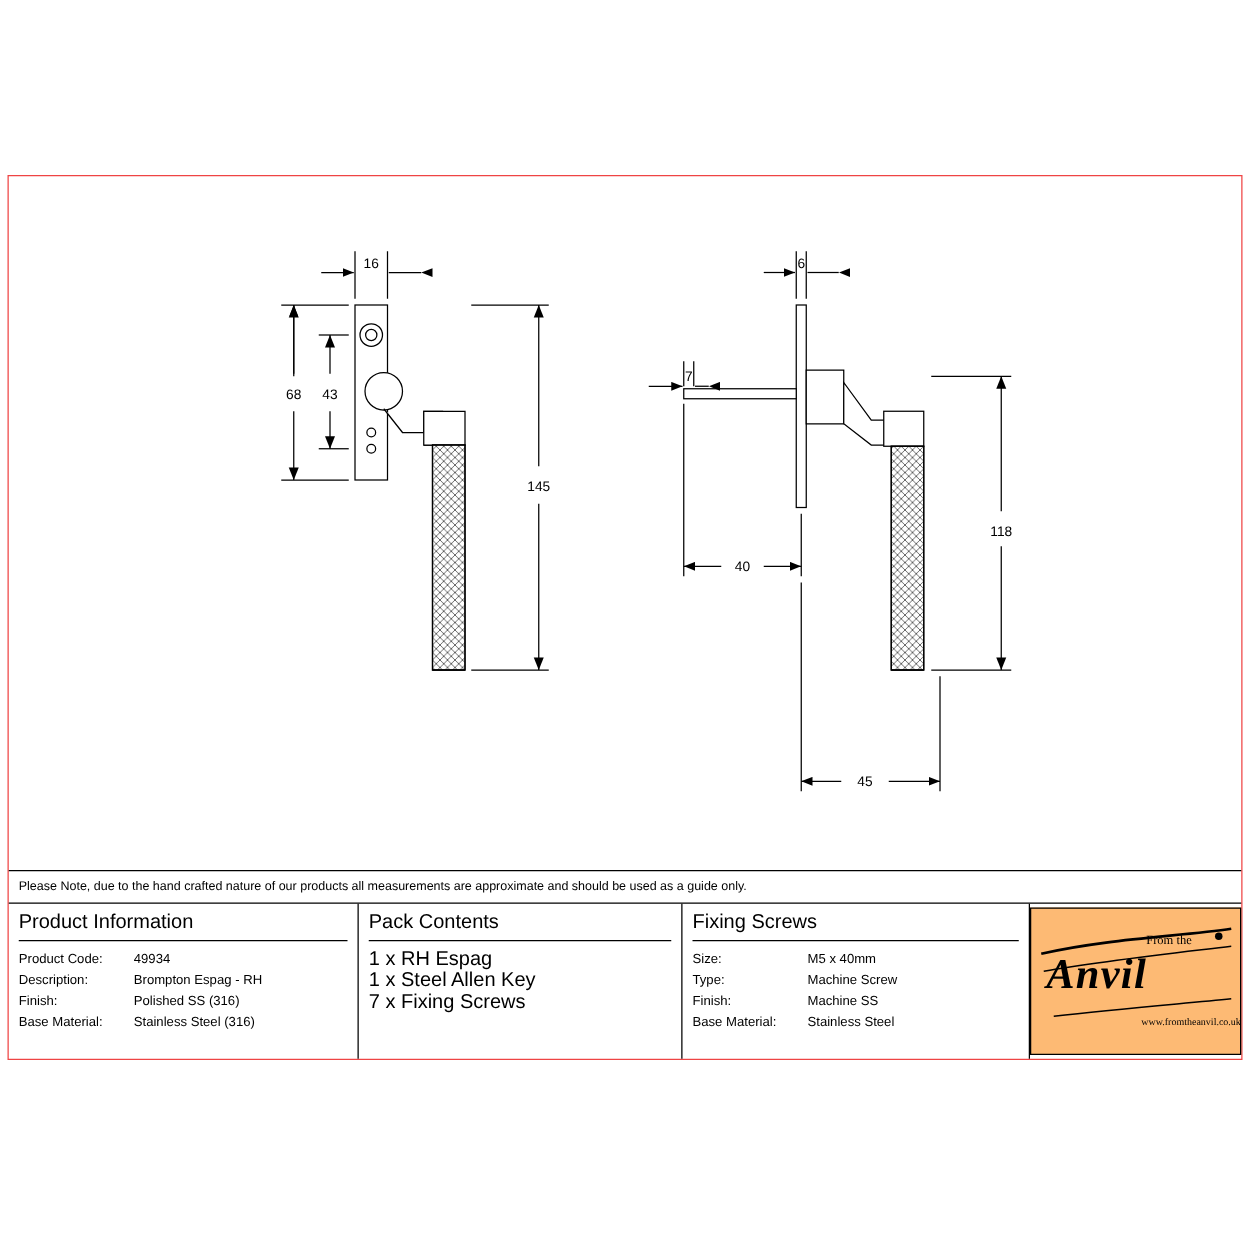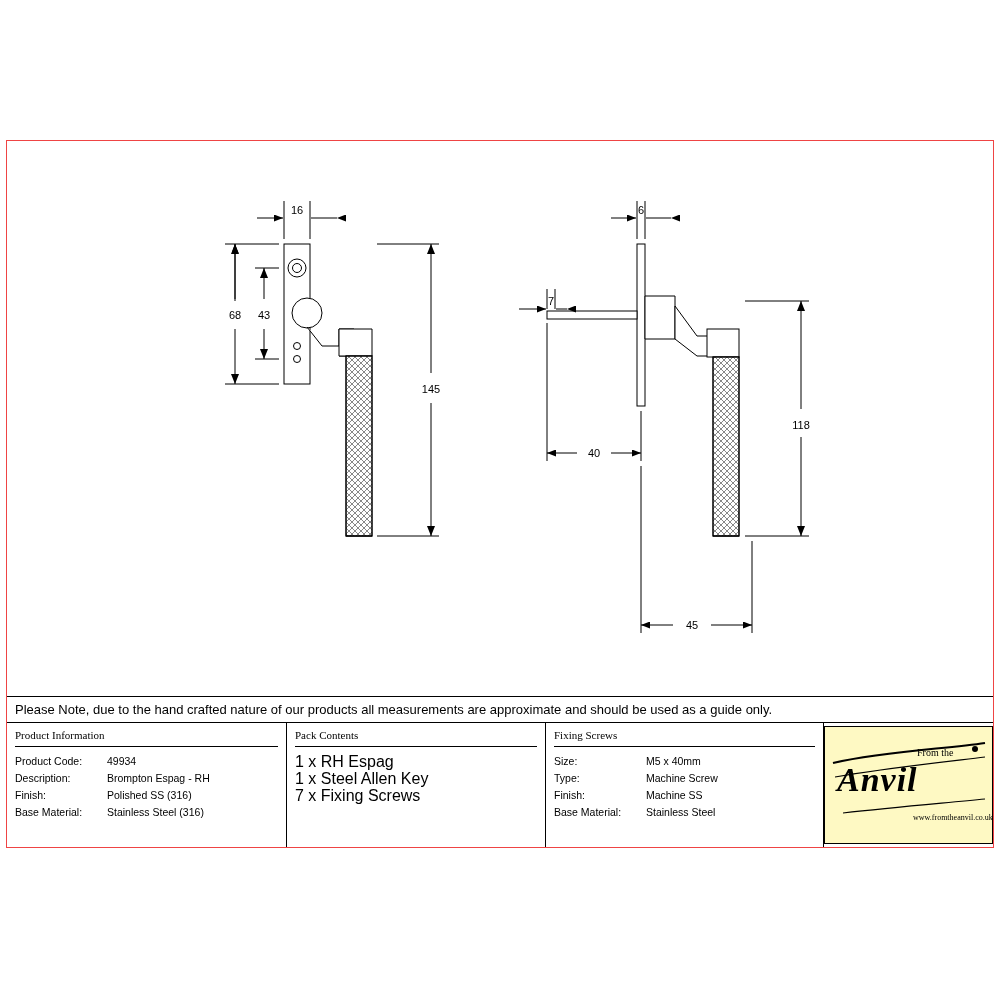--- a/index.html
+++ b/index.html
@@ -42,21 +42,21 @@
     position: absolute;
     left: 0;
     top: 556px;
     width: 986px;
     height: 26px;
     box-sizing: border-box;
     border-bottom: 1px solid #000;
     display: flex;
     align-items: center;
     padding-left: 8px;
-    font-size: 13px;
+    font-size: 10px;
   }
   .info-row {
     position: absolute;
     left: 0;
     top: 582px;
     width: 986px;
     height: 124px;
     display: flex;
   }
   .info-col {
@@ -67,23 +67,22 @@
   }
   .info-col.c1 { width: 280px; }
   .info-col.c2 { width: 259px; }
   .info-col.c3 { width: 278px; }
   .info-col.c4 {
     width: 169px;
     border-right: none;
     padding: 0;
   }
   .col-title {
-    font-size: 11px;
+    font-size: 16px;
     padding-bottom: 5px;
-    font-family: Liberation Serif, serif;
   }
   .col-rule {
     height: 1px;
     background: #000;
     margin-right: 8px;
     margin-bottom: 6px;
   }
   .kv {
     display: flex;
     font-size: 10.5px;
@@ -97,21 +96,21 @@
   }
   
   .logo-box {
     position: absolute;
     left: 0;
     top: 3px;
     width: 169px;
     height: 118px;
     border: 1px solid #000;
     box-sizing: border-box;
-    background: #fef9c3;
+    background: #fdba74;
     overflow: hidden;
   }
   .logo-inner {
     position: absolute;
     left: 0; top: 0; right: 0; bottom: 0;
   }
   .logo-from {
     position: absolute;
     left: 92px;
     top: 20px;

